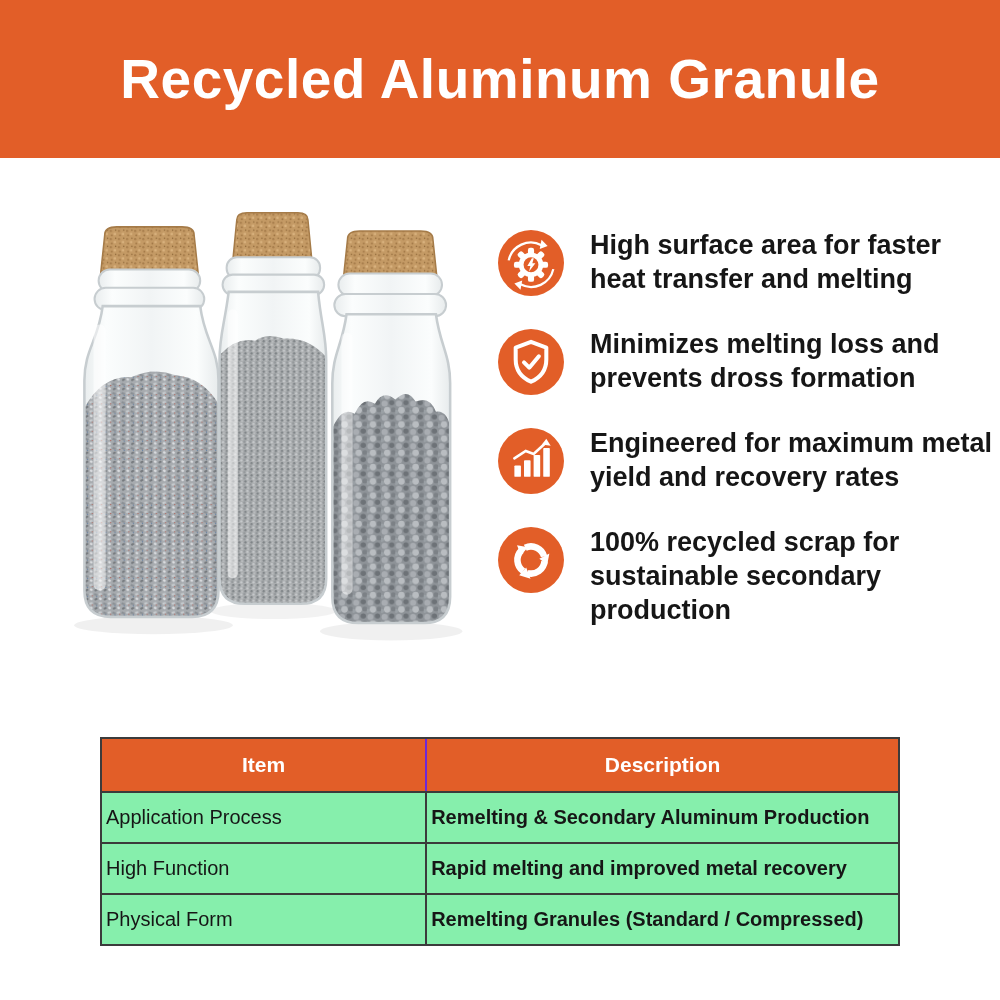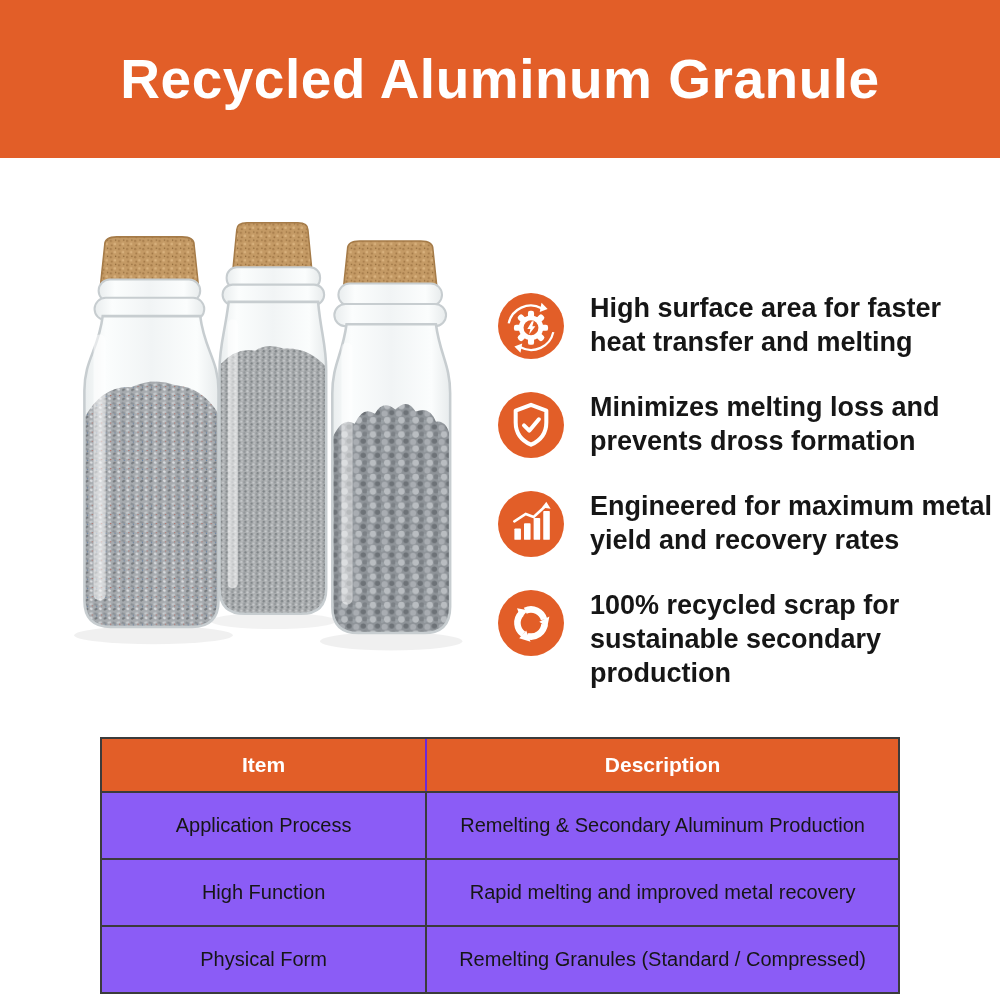--- a/index.html
+++ b/index.html
@@ -8,42 +8,42 @@
     font-family:"Liberation Sans","DejaVu Sans",sans-serif; color:var(--ink); overflow:hidden; }
 
   .page { width:1000px; height:1000px; background:#fff; }
 
   
   .header { height:158px; background:var(--accent); display:flex;
     align-items:center; justify-content:center; }
   .header h1 { color:#fff; font-size:55px; font-weight:800; letter-spacing:.5px; }
 
   
-  .content { display:flex; height:532px; padding:14px 14px 0 10px;align-items:flex-end; }
+  .content { display:flex; height:532px; padding:14px 14px 0 10px; }
   .photo { width:480px; height:508px; flex:none; position:relative; }
   .photo svg { display:block; }
 
   .features { flex:1; display:flex; flex-direction:column; gap:33px; padding:58px 0 0 8px; }
   .feature { display:flex; align-items:flex-start; gap:26px; list-style:none; }
   .icon { width:66px; height:66px; border-radius:50%; background:var(--accent);
     flex:none; display:flex; align-items:center; justify-content:center; }
   .icon svg { width:56px; height:56px; }
   .accent-fill { fill:var(--accent); }
   .ftext { width:414px; font-size:27px; line-height:34px; font-weight:700; margin-top:-2px; }
 
   
   .table-wrap { width:800px; margin:16px auto 0; }
   table { width:100%; border-collapse:separate; border-spacing:0; border:2px solid var(--tborder);margin-top:47px; }
   col.c1 { width:40.6%; } col.c2 { width:59.4%; }
   th { background:var(--accent); color:#fff; font-size:21px; font-weight:700;
     padding:14px 4px; text-align:center; }
   th + th { border-left:2px solid #6d28d9; }
-  td { font-size:20px; padding:21px 4px; text-align:center; background:#8b5cf6;
+  td { font-size:20px; padding:13px 4px; text-align:left; background:#86efac;
     border-top:2px solid var(--tborder); white-space:nowrap; }
-  td + td { border-left:2px solid var(--tborder); }
+  td + td { border-left:2px solid var(--tborder);font-weight:bold; }
 </style>
 </head>
 <body>
 
 <div class="page">
 
   <header class="header">
     <h1>Recycled Aluminum Granule</h1>
   </header>
 

